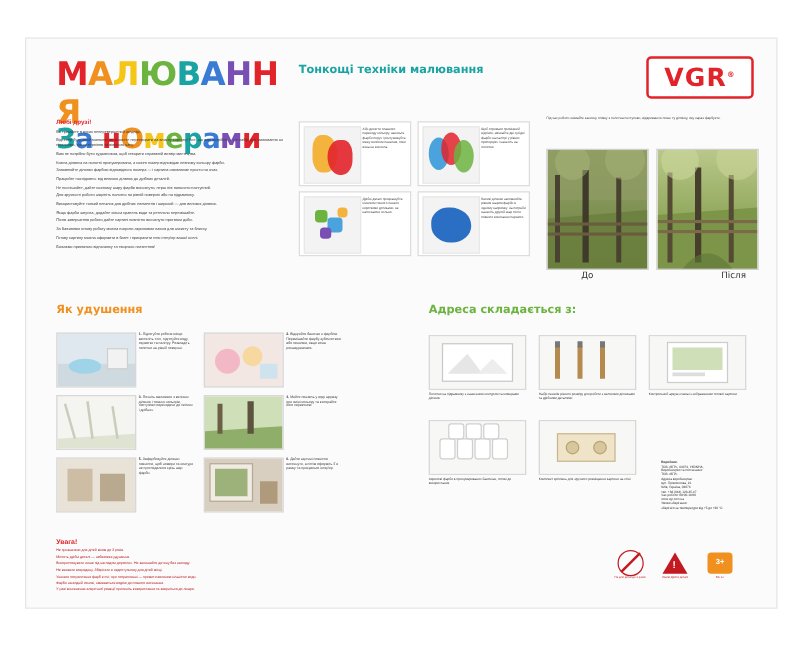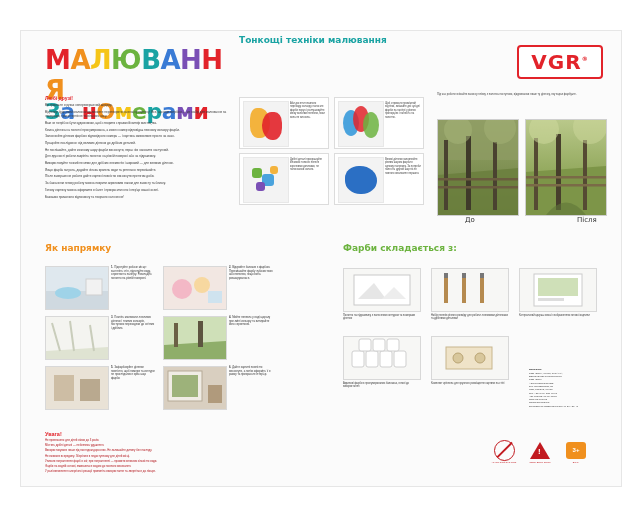--- a/index.html
+++ b/index.html
@@ -104,21 +104,21 @@
       <p>Не поспішайте, дайте кожному шару фарби висохнути, перш ніж наносити наступний.</p>
       <p>Для зручності роботи закріпіть полотно на рівній поверхні або на підрамнику.</p>
       <p>Використовуйте тонкий пензлик для дрібних елементів і широкий — для великих ділянок.</p>
       <p>Якщо фарба загусла, додайте кілька крапель води та ретельно перемішайте.</p>
       <p>Після завершення роботи дайте картині повністю висохнути протягом доби.</p>
       <p>За бажанням готову роботу можна покрити акриловим лаком для захисту та блиску.</p>
       <p>Готову картину можна оформити в багет і прикрасити нею інтер'єр вашої оселі.</p>
       <p>Бажаємо приємного відпочинку та творчого натхнення!</p>
     </div>
 
-    <h2 class="sec c-teal" style="left:218px;top:4px;text-align:center;">Тонкощі техніки малювання</h2>
+    <h2 class="sec c-teal" style="left:218px;top:20px;text-align:center;">Тонкощі техніки малювання</h2>
     <div class="tech">
       <div class="card" style="left:0;top:0;">
         <div class="img">
           <div class="blob" style="left:6px;top:6px;width:20px;height:30px;background:#f3b33d;border-radius:40% 60% 55% 45%;"></div>
           <div class="blob" style="left:18px;top:10px;width:20px;height:28px;background:#e2232a;border-radius:50% 40% 45% 55%;opacity:.9;"></div>
         </div>
         <div class="txt">Аби досягти плавного переходу кольору, наносьте фарби поруч і розтушовуйте межу вологим пензлем, поки вона не висохла.</div>
       </div>
       <div class="card" style="left:95px;top:0;">
         <div class="img">
@@ -187,21 +187,21 @@
           <rect x="0" y="64" width="80" height="2.5" fill="#7a6a47"></rect>
           <circle cx="18" cy="9" r="15" fill="#cdd89c" opacity="0.55"></circle>
           <circle cx="64" cy="7" r="17" fill="#cdd89c" opacity="0.5"></circle>
           <path d="M20 95 Q40 70 60 95 Z" fill="#5f7738" opacity="0.6"></path>
         </svg>
       </div>
       <div class="cap" style="left:28px;">До</div>
       <div class="cap" style="left:108px;padding-left:32px;">Після</div>
     </div>
 
-    <h2 class="sec c-orange" style="left:24px;top:212px;">Як напрямку</h2>
+    <h2 class="sec c-orange" style="left:24px;top:212px;">Як удушення</h2>
 
     <div class="how">
 
       <div class="thumb" style="left:0;top:20px;width:62px;height:42px;">
         <svg width="62" height="42" viewBox="0 0 62 42">
             <rect width="62" height="42" fill="#dfe8ee"></rect>
             <rect y="24" width="62" height="18" fill="#cfd9e0"></rect>
             <ellipse cx="22" cy="26" rx="13" ry="6" fill="#9fd3e8"></ellipse>
             <rect x="40" y="12" width="16" height="16" fill="#f2f2f2" stroke="#cfcfcf"></rect>
           </svg>
@@ -268,21 +268,21 @@
             <rect x="8" y="8" width="26" height="22" fill="#9db27a"></rect>
             <rect x="44" y="18" width="14" height="18" fill="#b09a7c"></rect>
           </svg>
       </div>
       <div class="step" style="left:184px;top:120px;width:44px;">
         <b>6.</b>
         <span>Дайте картині повністю висохнути, а потім оформіть її в рамку та прикрасьте інтер'єр.</span>
       </div>
     </div>
 
-    <h2 class="sec c-green" style="left:322px;top:212px;">Фарби складається з:</h2>
+    <h2 class="sec c-green" style="left:322px;top:212px;">Адреса складається з:</h2>
 
     <div class="kit">
       <div class="kitbox" style="left:0;top:22px;">
         <div class="kitimg">
           <svg width="76" height="42" viewBox="0 0 76 42">
               <rect width="76" height="42" fill="#f7f7f5"></rect>
               <rect x="10" y="6" width="56" height="30" fill="#ffffff" stroke="#c9c9c9"></rect>
               <path d="M14 30 L30 14 L42 30 Z" fill="#e6e6e6"></path>
               <path d="M38 30 L50 18 L62 30 Z" fill="#ededed"></path>
             </svg>

